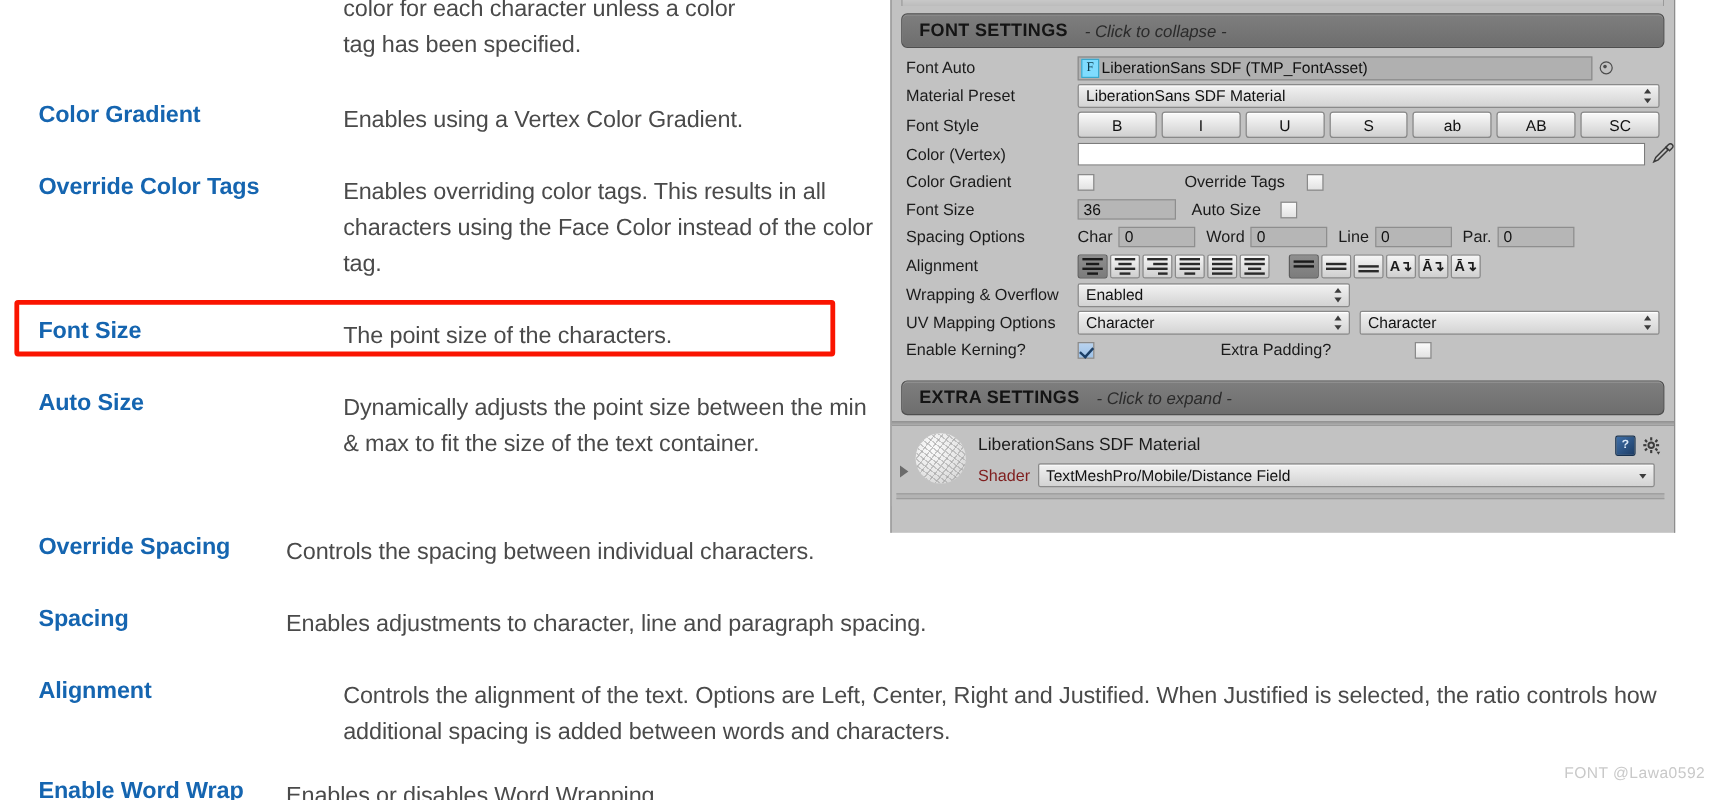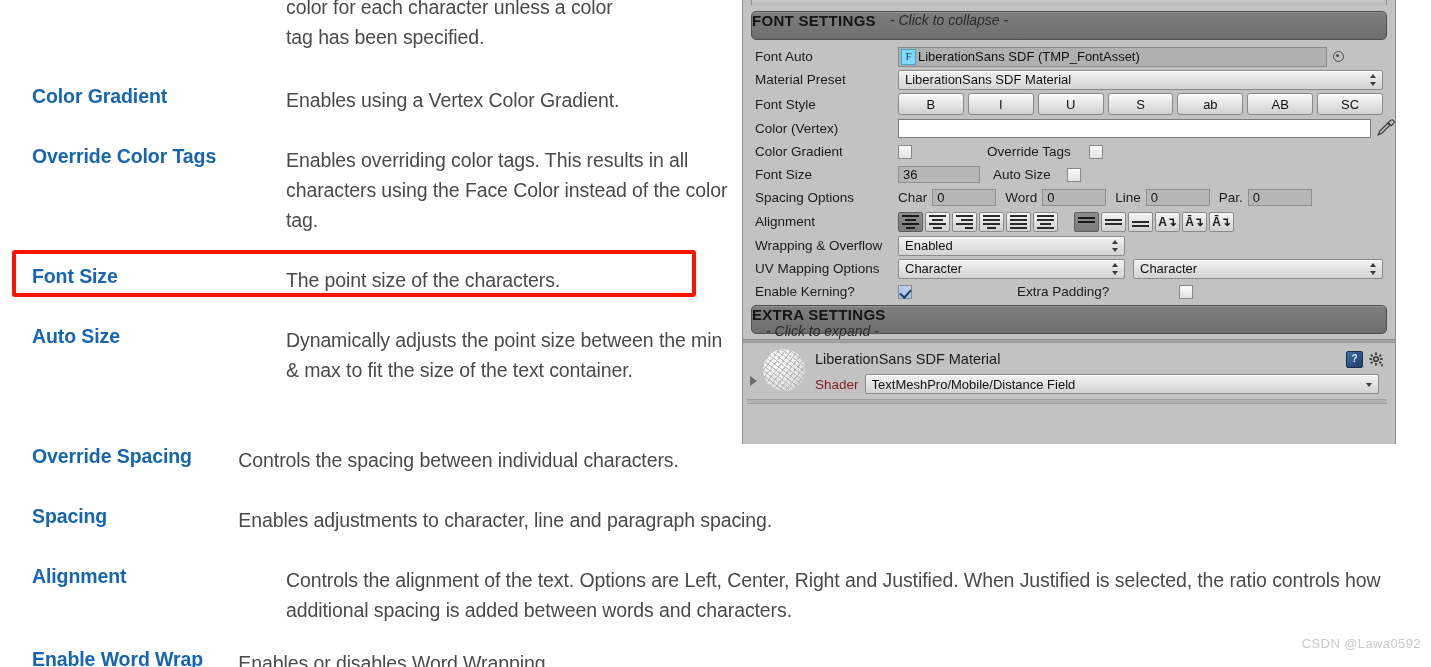--- a/index.html
+++ b/index.html
@@ -80,21 +80,22 @@
     border:1px solid #8f8f8f;border-bottom:none;
     border-radius:4px 4px 0 0;
   }
 
   .section-bar{
     margin:6px 8px 5px 8px;
     height:27px;
     background:linear-gradient(#7e7e7e,#6e6e6e);
     border:1px solid #4e4e4e;
     border-radius:5px;
-    display:flex;
+    display:flex;align-items:center;
+    padding-left:14px;
     box-shadow:inset 0 1px 0 rgba(255,255,255,.18);
   }
   .section-bar .st{
     font-weight:bold;font-size:15px;color:#141414;
     letter-spacing:.3px;
   }
   .section-bar .sh{
     font-style:italic;font-size:14px;color:#2b2b2b;
     margin-left:14px;
   }
@@ -360,21 +361,21 @@
     <div class="doc-desc" style="width:1100px;">Controls the alignment of the text. Options are Left, Center, Right and Justified. When Justified is selected, the ratio controls how additional spacing is added between words and characters.</div>
   </div>
 
   <div class="doc-row" style="left:32px;top:648px;width:1100px;">
     <div class="doc-term" style="width:254px;">Enable Word Wrap</div>
     <div class="doc-desc doc-desc-wide">Enables or disables Word Wrapping.</div>
   </div>
 
   <div class="highlight-box"></div>
 
-  <div class="watermark">CSDN @Lawa0592</div>
+  <div class="watermark">FONT @Lawa0592</div>
 </div>
 
 <div id="inspector">
   <div class="clip">
 
     <div class="top-stub"></div>
 
     <div class="section-bar">
       <span class="st">FONT SETTINGS</span>
       <span class="sh">- Click to collapse -</span>
@@ -532,21 +533,21 @@
       </div>
     </div>
 
     <div class="row">
       <span class="lbl">Enable Kerning?</span>
       <span class="checkbox on"></span>
       <span class="lbl-inline" style="margin-left:105px;">Extra Padding?</span>
       <span class="checkbox" style="margin-left:70px;"></span>
     </div>
 
-    <div class="section-bar" style="margin-top:2px;flex-direction:column;">
+    <div class="section-bar" style="margin-top:14px;">
       <span class="st">EXTRA SETTINGS</span>
       <span class="sh">- Click to expand -</span>
     </div>
 
     <div class="matsep"></div>
 
     <div class="matblock">
       <div class="matrow">
         <span class="foldarrow">
             <i></i>

